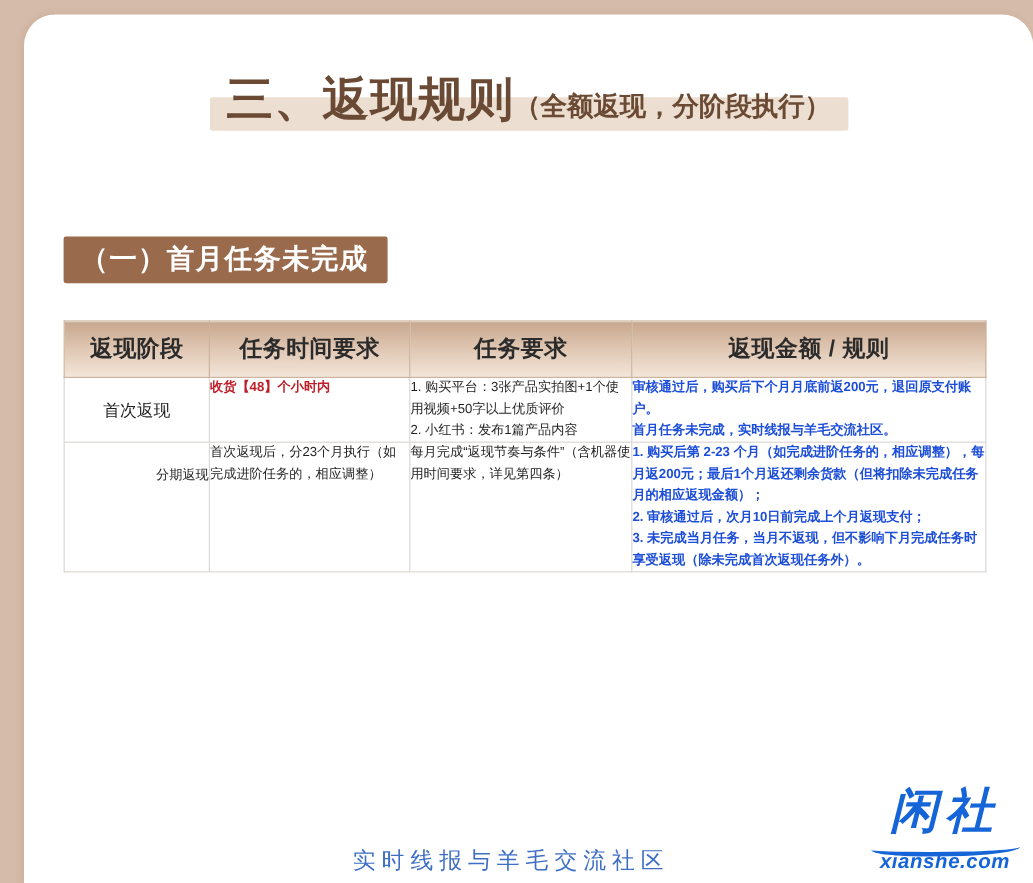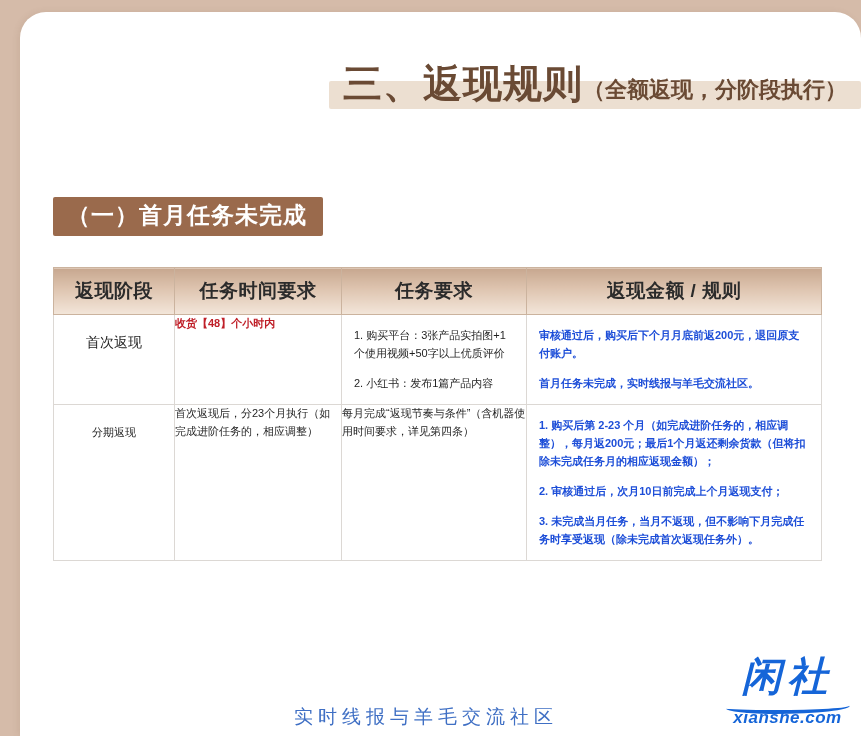--- a/index.html
+++ b/index.html
@@ -29,21 +29,21 @@
     box-shadow: -2px 0 6px rgba(120, 85, 60, 0.10);
     overflow: hidden;
   }
 
   
   .title-wrap {
     position: absolute;
     left: 0;
     top: 52px;
     width: 841px;
-    text-align: right;
+    text-align: center;
   }
   .title-inner {
     display: inline-block;
     position: relative;
     padding: 0 14px 6px 14px;
   }
   .title-hl {
     position: absolute;
     left: 0;
     right: 0;
@@ -120,33 +120,33 @@
     font-size: 11px;
     line-height: 1.62;
     color: #1f1f1f;
   }
   .cell.stage {
     text-align: center;
     padding-top: 16px;
     font-size: 14px;
   }
   .cell.stage2 {
-    text-align: center;
+    text-align: right;
     padding-top: 19px;
   }
   .cell.red {
     color: #bf1f28;
     font-weight: bold;
   }
   .cell.strong {
     font-weight: bold;
     color: #1d4ed8;
   }
   .cell p {
-    margin: 12px;
+    margin: 0;
   }
 
   
   .footer-caption {
     position: absolute;
     left: 0;
     top: 692px;
     width: 812px;
     text-align: center;
     font-size: 19px;

